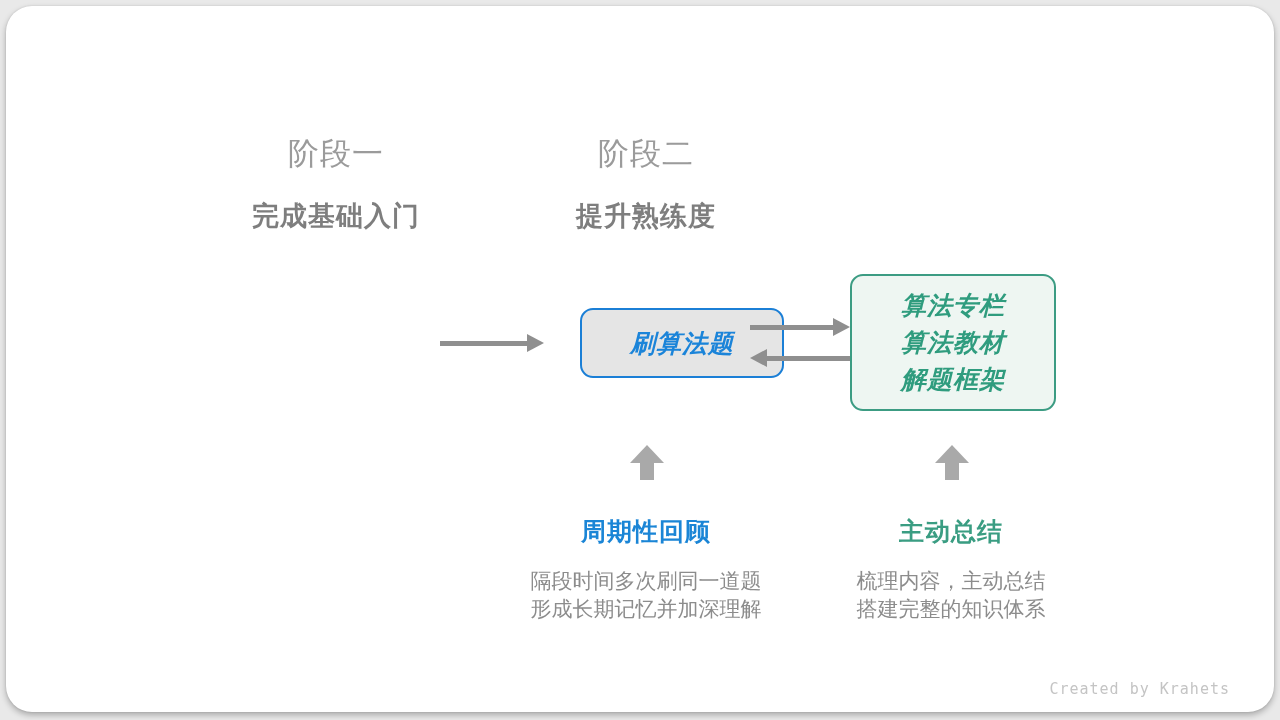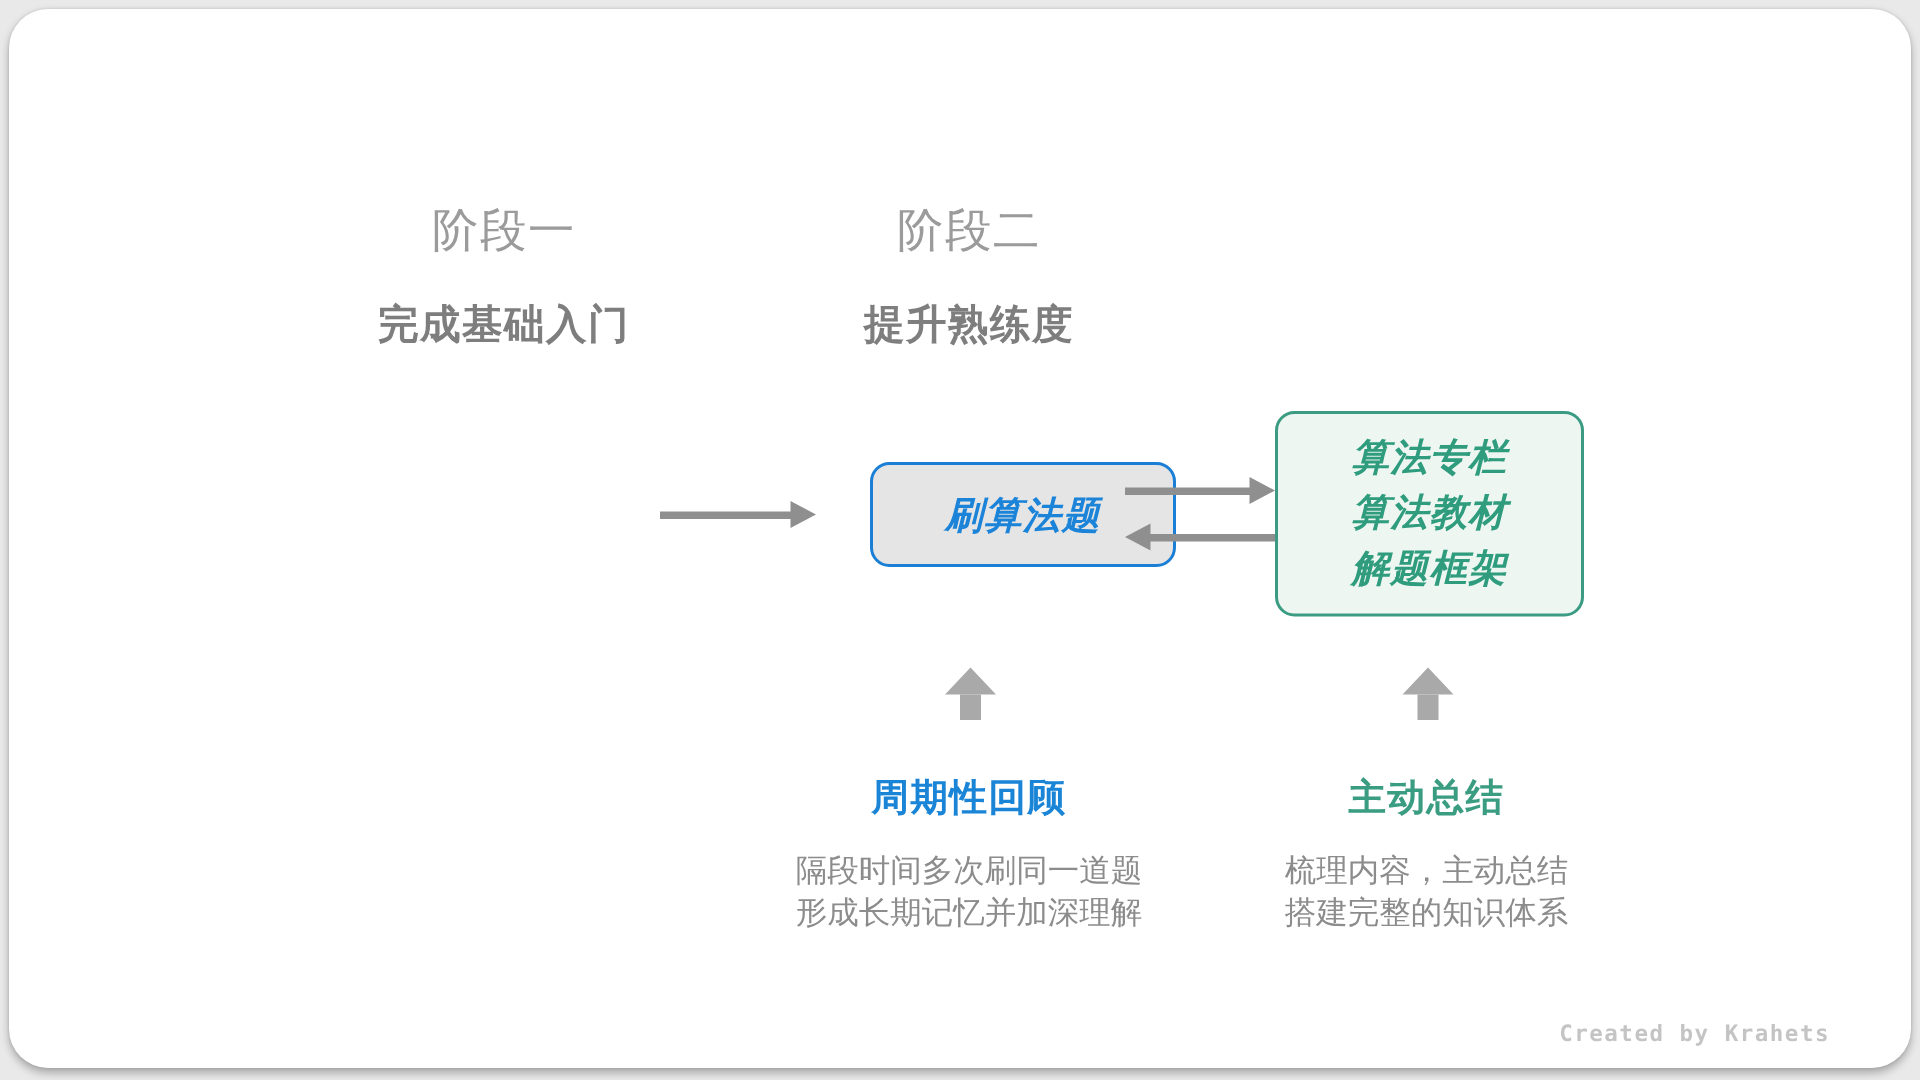--- a/index.html
+++ b/index.html
@@ -82,23 +82,23 @@
   .callout { position: absolute; top: 509px; width: 320px; text-align: center; }
   .callout.c2 { left: 480px; }
   .callout.c3 { left: 785px; }
   .callout-title { font-size: 25px; font-weight: bold; letter-spacing: 1px; }
   .callout-title.blue { color: #1a85d6; }
   .callout-title.teal { color: #3a9d82; }
   .callout-desc { margin-top: 19px; font-size: 21px; line-height: 28px; color: #8c8c8c; }
 
   
   .watermark {
-    position: absolute; top: 674px; right: 54px;
+    position: absolute; top: 674px; right: 44px;
     font-family: "DejaVu Sans Mono", "Liberation Mono", monospace;
-    font-size: 15px; color: #c4c4c4; letter-spacing: 1px; font-weight: bold;
+    font-size: 15px; color: #c4c4c4; letter-spacing: 1px;
   }
 </style>
 </head>
 <body>
 
 <div class="page">
   <div class="card">
 
     <div class="stage c1">
       <div class="stage-label">阶段一</div>

